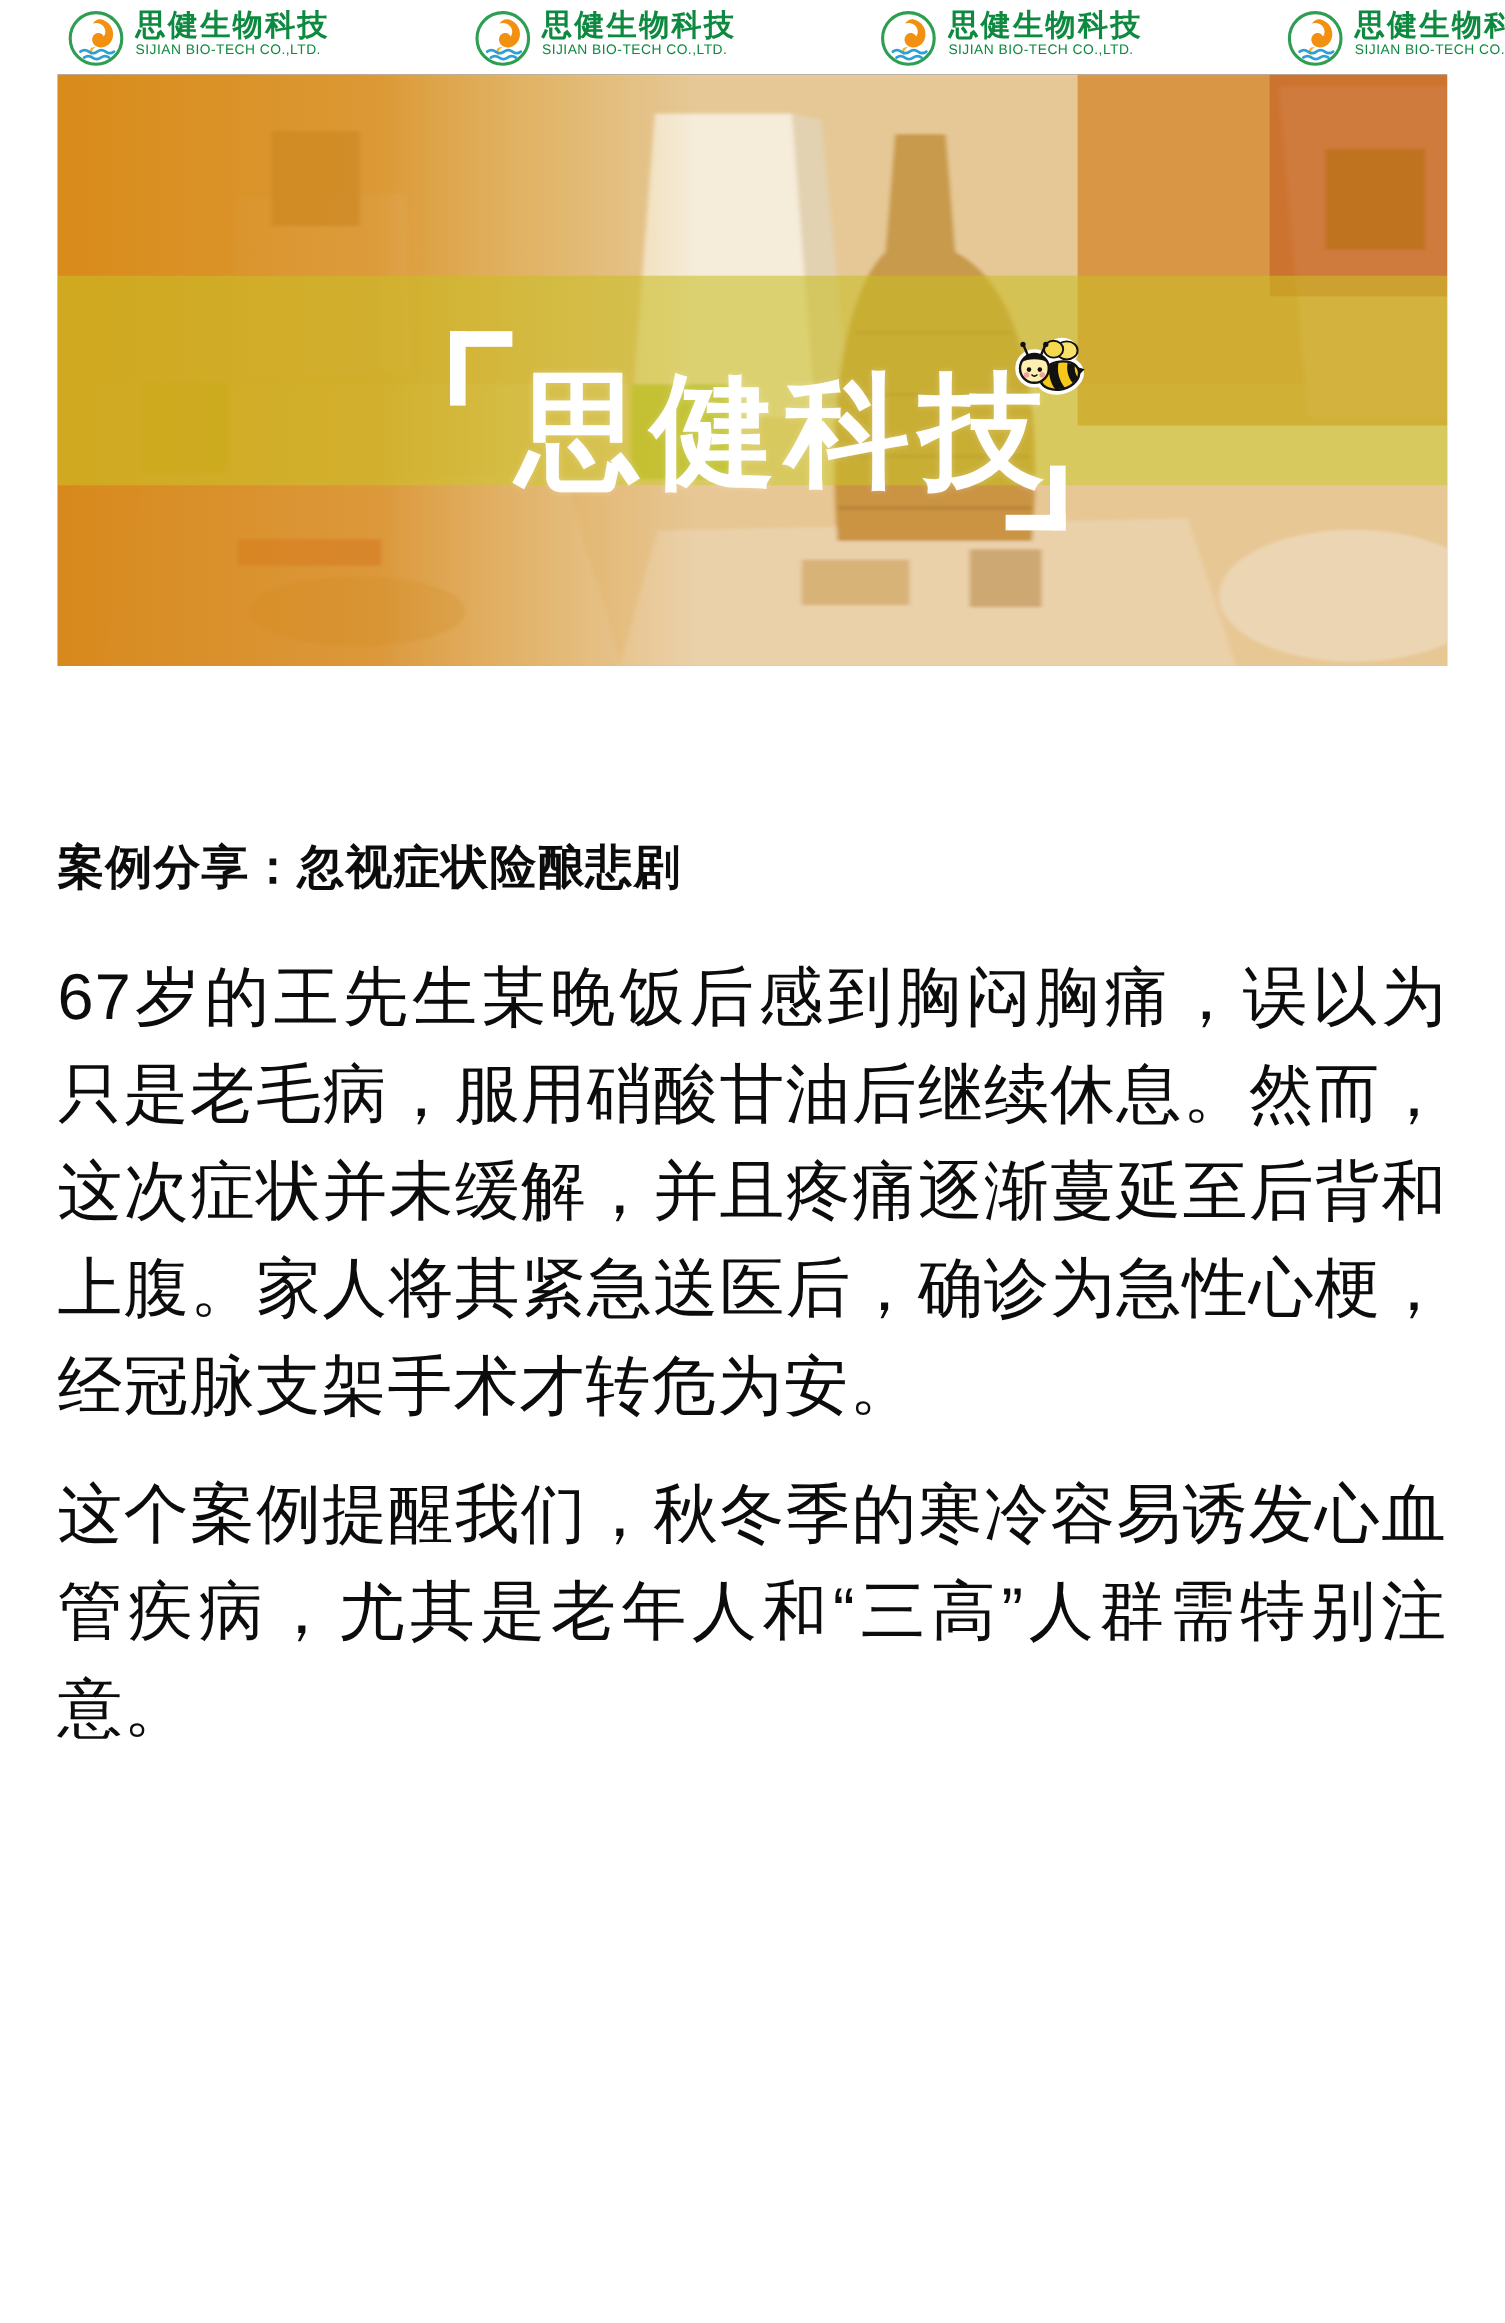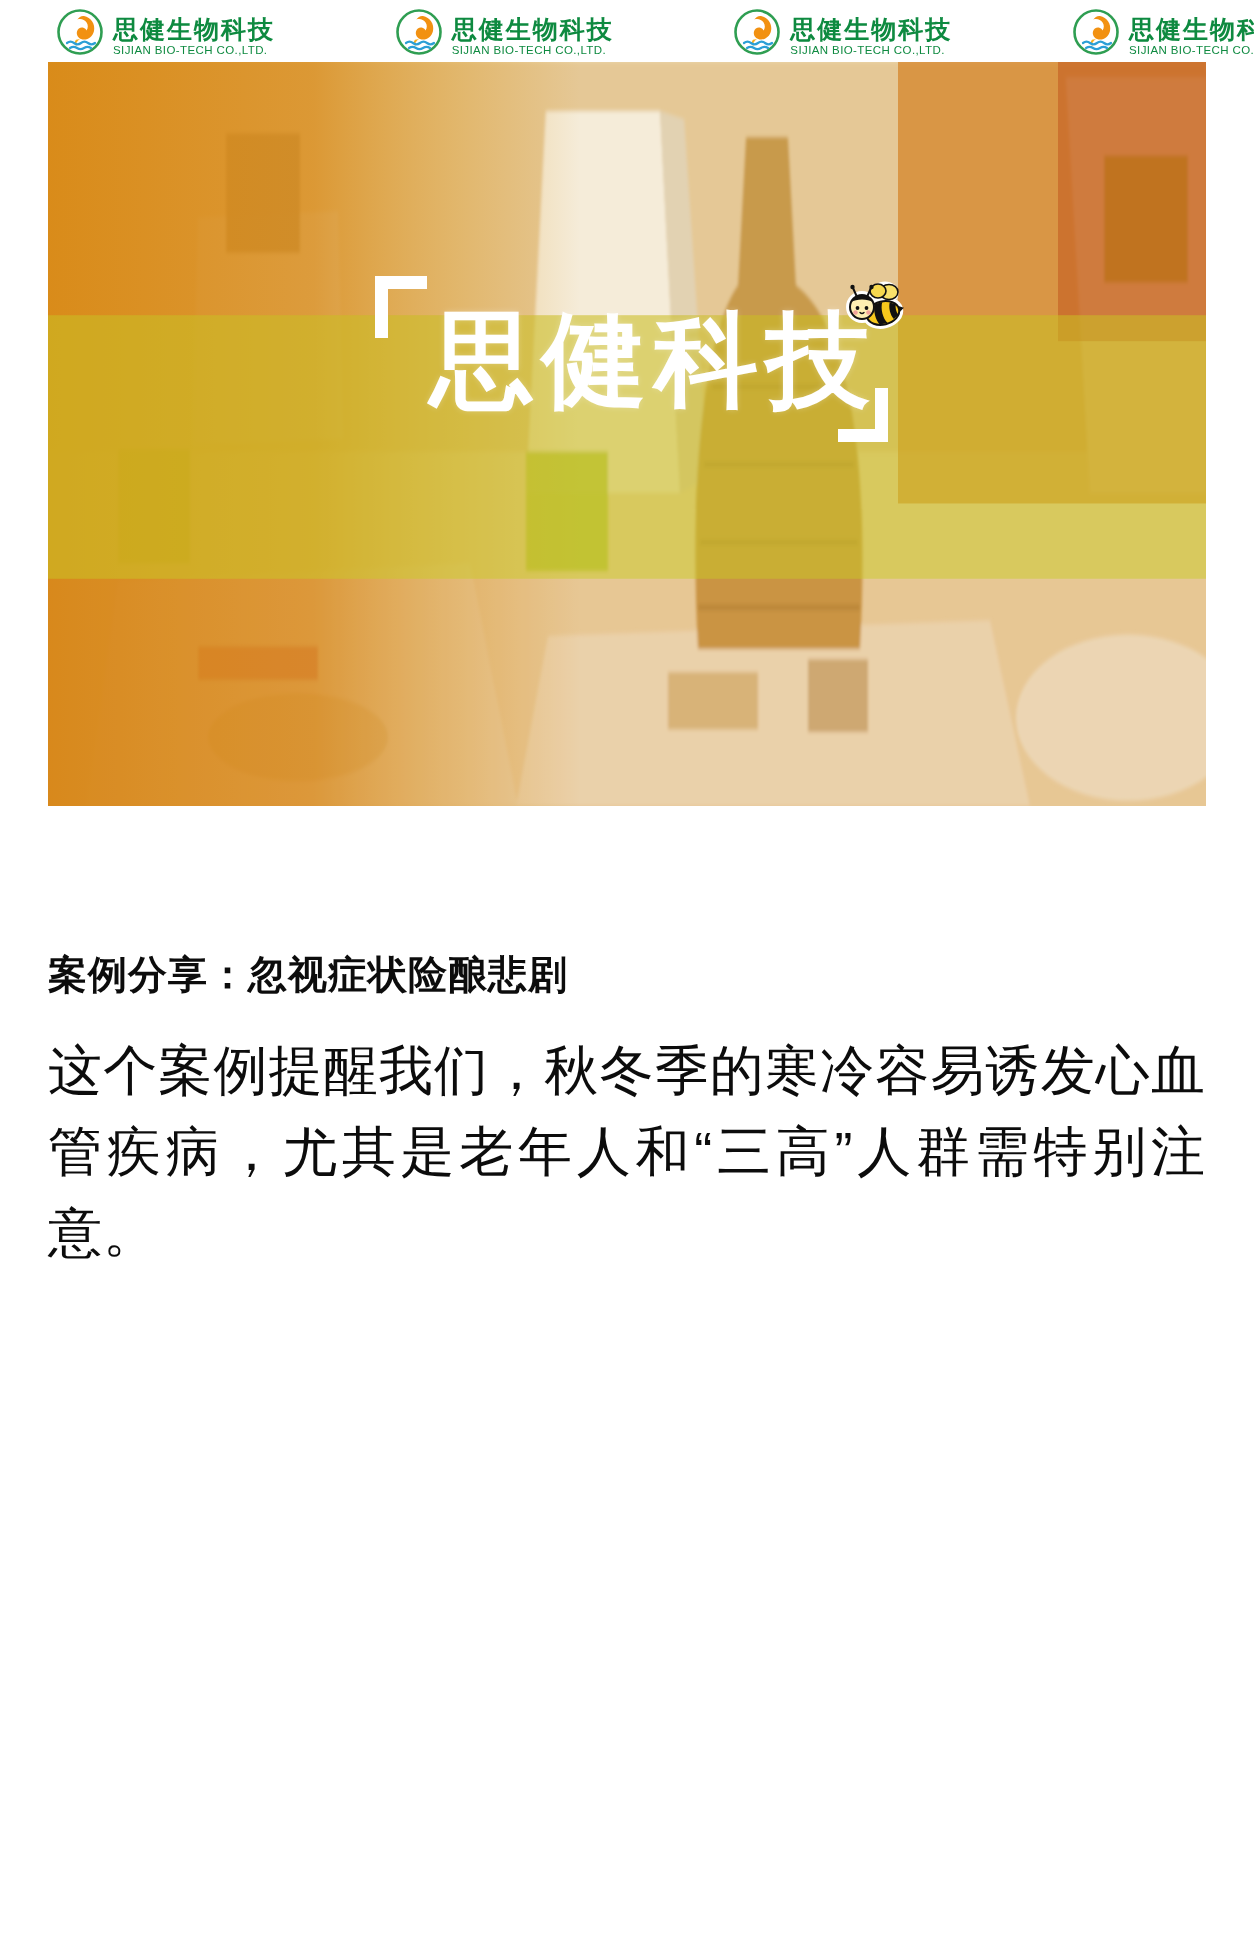--- a/index.html
+++ b/index.html
@@ -4,27 +4,27 @@
 <style>
   * { margin:0; padding:0; box-sizing:border-box; }
   html,body { width:1254px; }
   body {
     height:1936px; background:#ffffff; overflow:hidden; position:relative;
     font-family:"Liberation Sans","DejaVu Sans",sans-serif; color:#0c0c0c;
   }
   
   .header { height:62px; width:1254px; overflow:hidden; background:#ffffff; }
   .header-inner { width:1330px; display:flex; align-items:center; padding-left:56px; padding-top:8px; justify-content:space-between; }
-  .logo-group { display:flex; align-items:flex-end; flex:0 0 auto; width:258px; }
+  .logo-group { display:flex; align-items:flex-start; flex:0 0 auto; width:258px; }
   .logo-icon { width:48px; height:48px; flex:0 0 auto; margin-right:9px; }
   .logo-texts { display:flex; flex-direction:column; line-height:1.05; }
   .logo-cn { font-size:25px; font-weight:bold; color:#0e8a40; letter-spacing:2px; white-space:nowrap; }
   .logo-en { font-size:11.5px; font-weight:normal; color:#0e8a40; letter-spacing:.4px; white-space:nowrap; margin-top:2px; }
   
-  .hero { position:relative; width:1158px; height:744px; margin:0 48px; overflow:hidden; background:#737373; }
+  .hero { position:relative; width:1158px; height:493px; margin:0 48px; overflow:hidden; background:#737373; }
   .hero-scene { position:absolute; inset:0; width:100%; height:100%; display:block; }
   .hero-title-wrap { position:absolute; inset:0; }
   .hero-title {
     position:absolute; left:382px; top:246px; font-size:104px; font-weight:bold;
     color:#ffffff; letter-spacing:8px; line-height:1; white-space:nowrap;
     text-shadow:0 0 6px rgba(255,255,255,.25);
   }
   .bracket { position:absolute; width:52px; height:62px; }
   .bracket-open  { left:327px; top:214px; border-left:13px solid #fff; border-top:13px solid #fff; }
   .bracket-close { left:790px; top:326px; width:50px; height:54px; border-right:13px solid #fff; border-bottom:13px solid #fff; }
@@ -177,15 +177,16 @@
       <path d="M15 32.5 q2 2 4 0" stroke="#111" stroke-width="1.4" fill="none" stroke-linecap="round"></path>
     </svg>
     <div class="bracket bracket-close"></div>
   </div>
 </div>
 
 <div class="article">
 
   <h2 class="case-heading">案例分享：忽视症状险酿悲剧</h2>
 
+  <p class="para p2">67岁的王先生某晚饭后感到胸闷胸痛，误以为只是老毛病，服用硝酸甘油后继续休息。然而，这次症状并未缓解，并且疼痛逐渐蔓延至后背和上腹。家人将其紧急送医后，确诊为急性心梗，经冠脉支架手术才转危为安。</p>
 
   <p class="para p3">这个案例提醒我们，秋冬季的寒冷容易诱发心血管疾病，尤其是老年人和“三高”人群需特别注意。</p>
 </div>
 
 </body></html>

